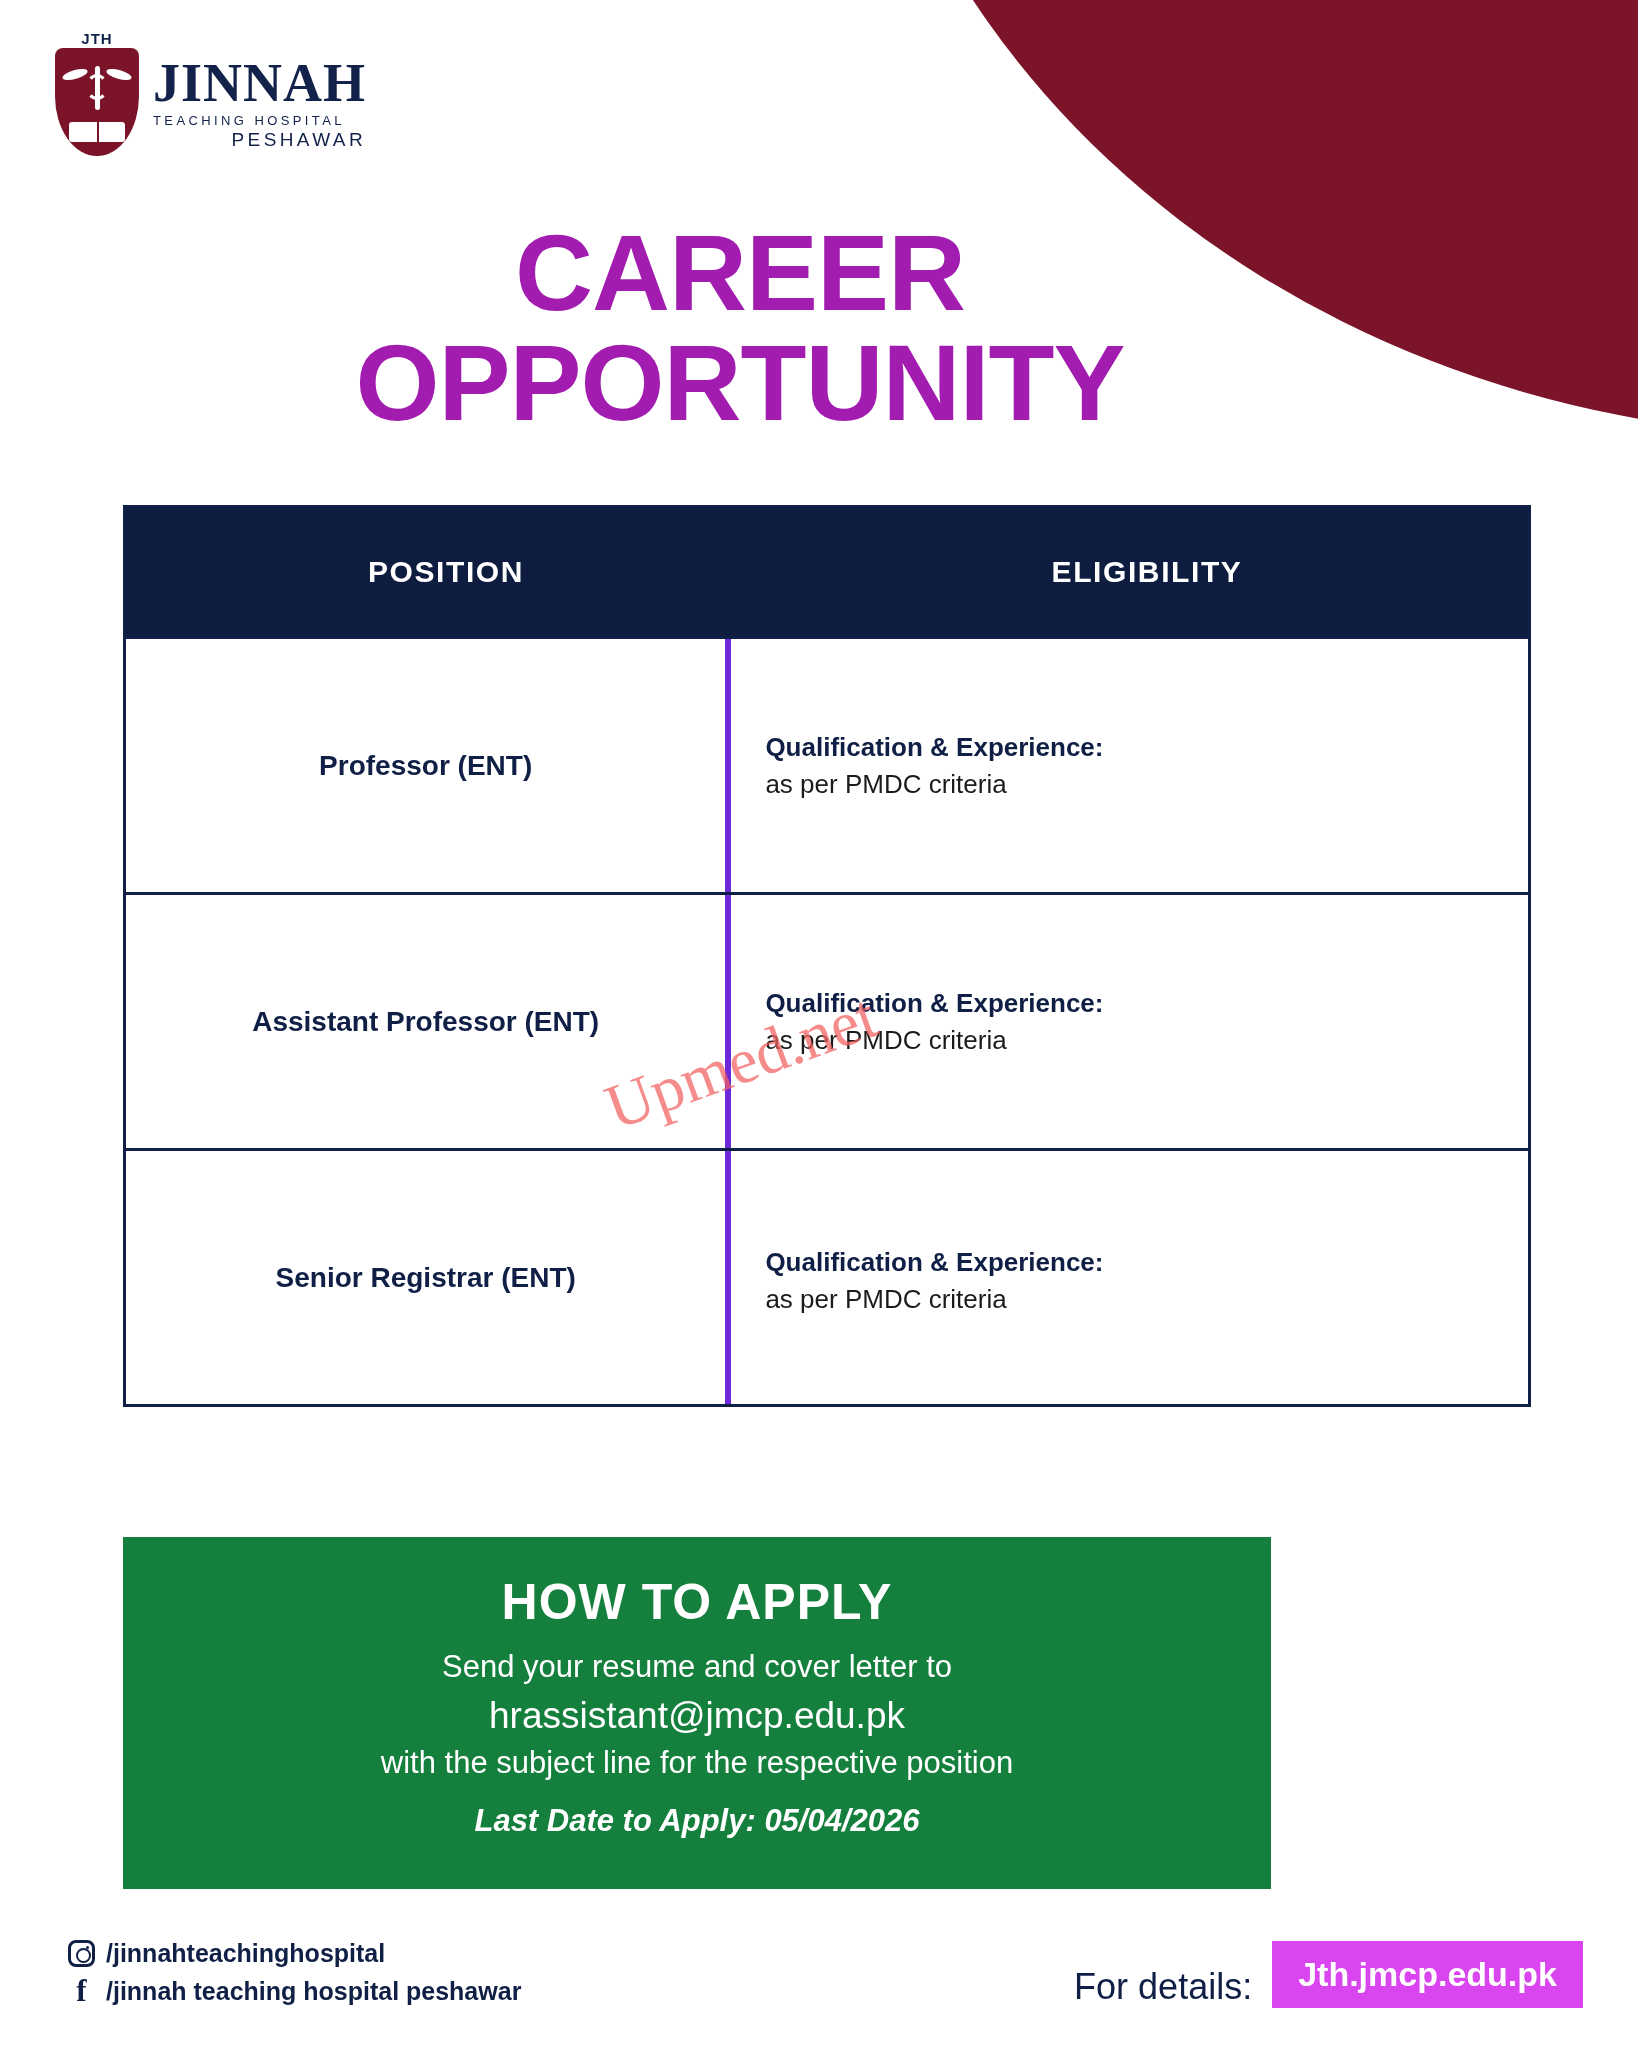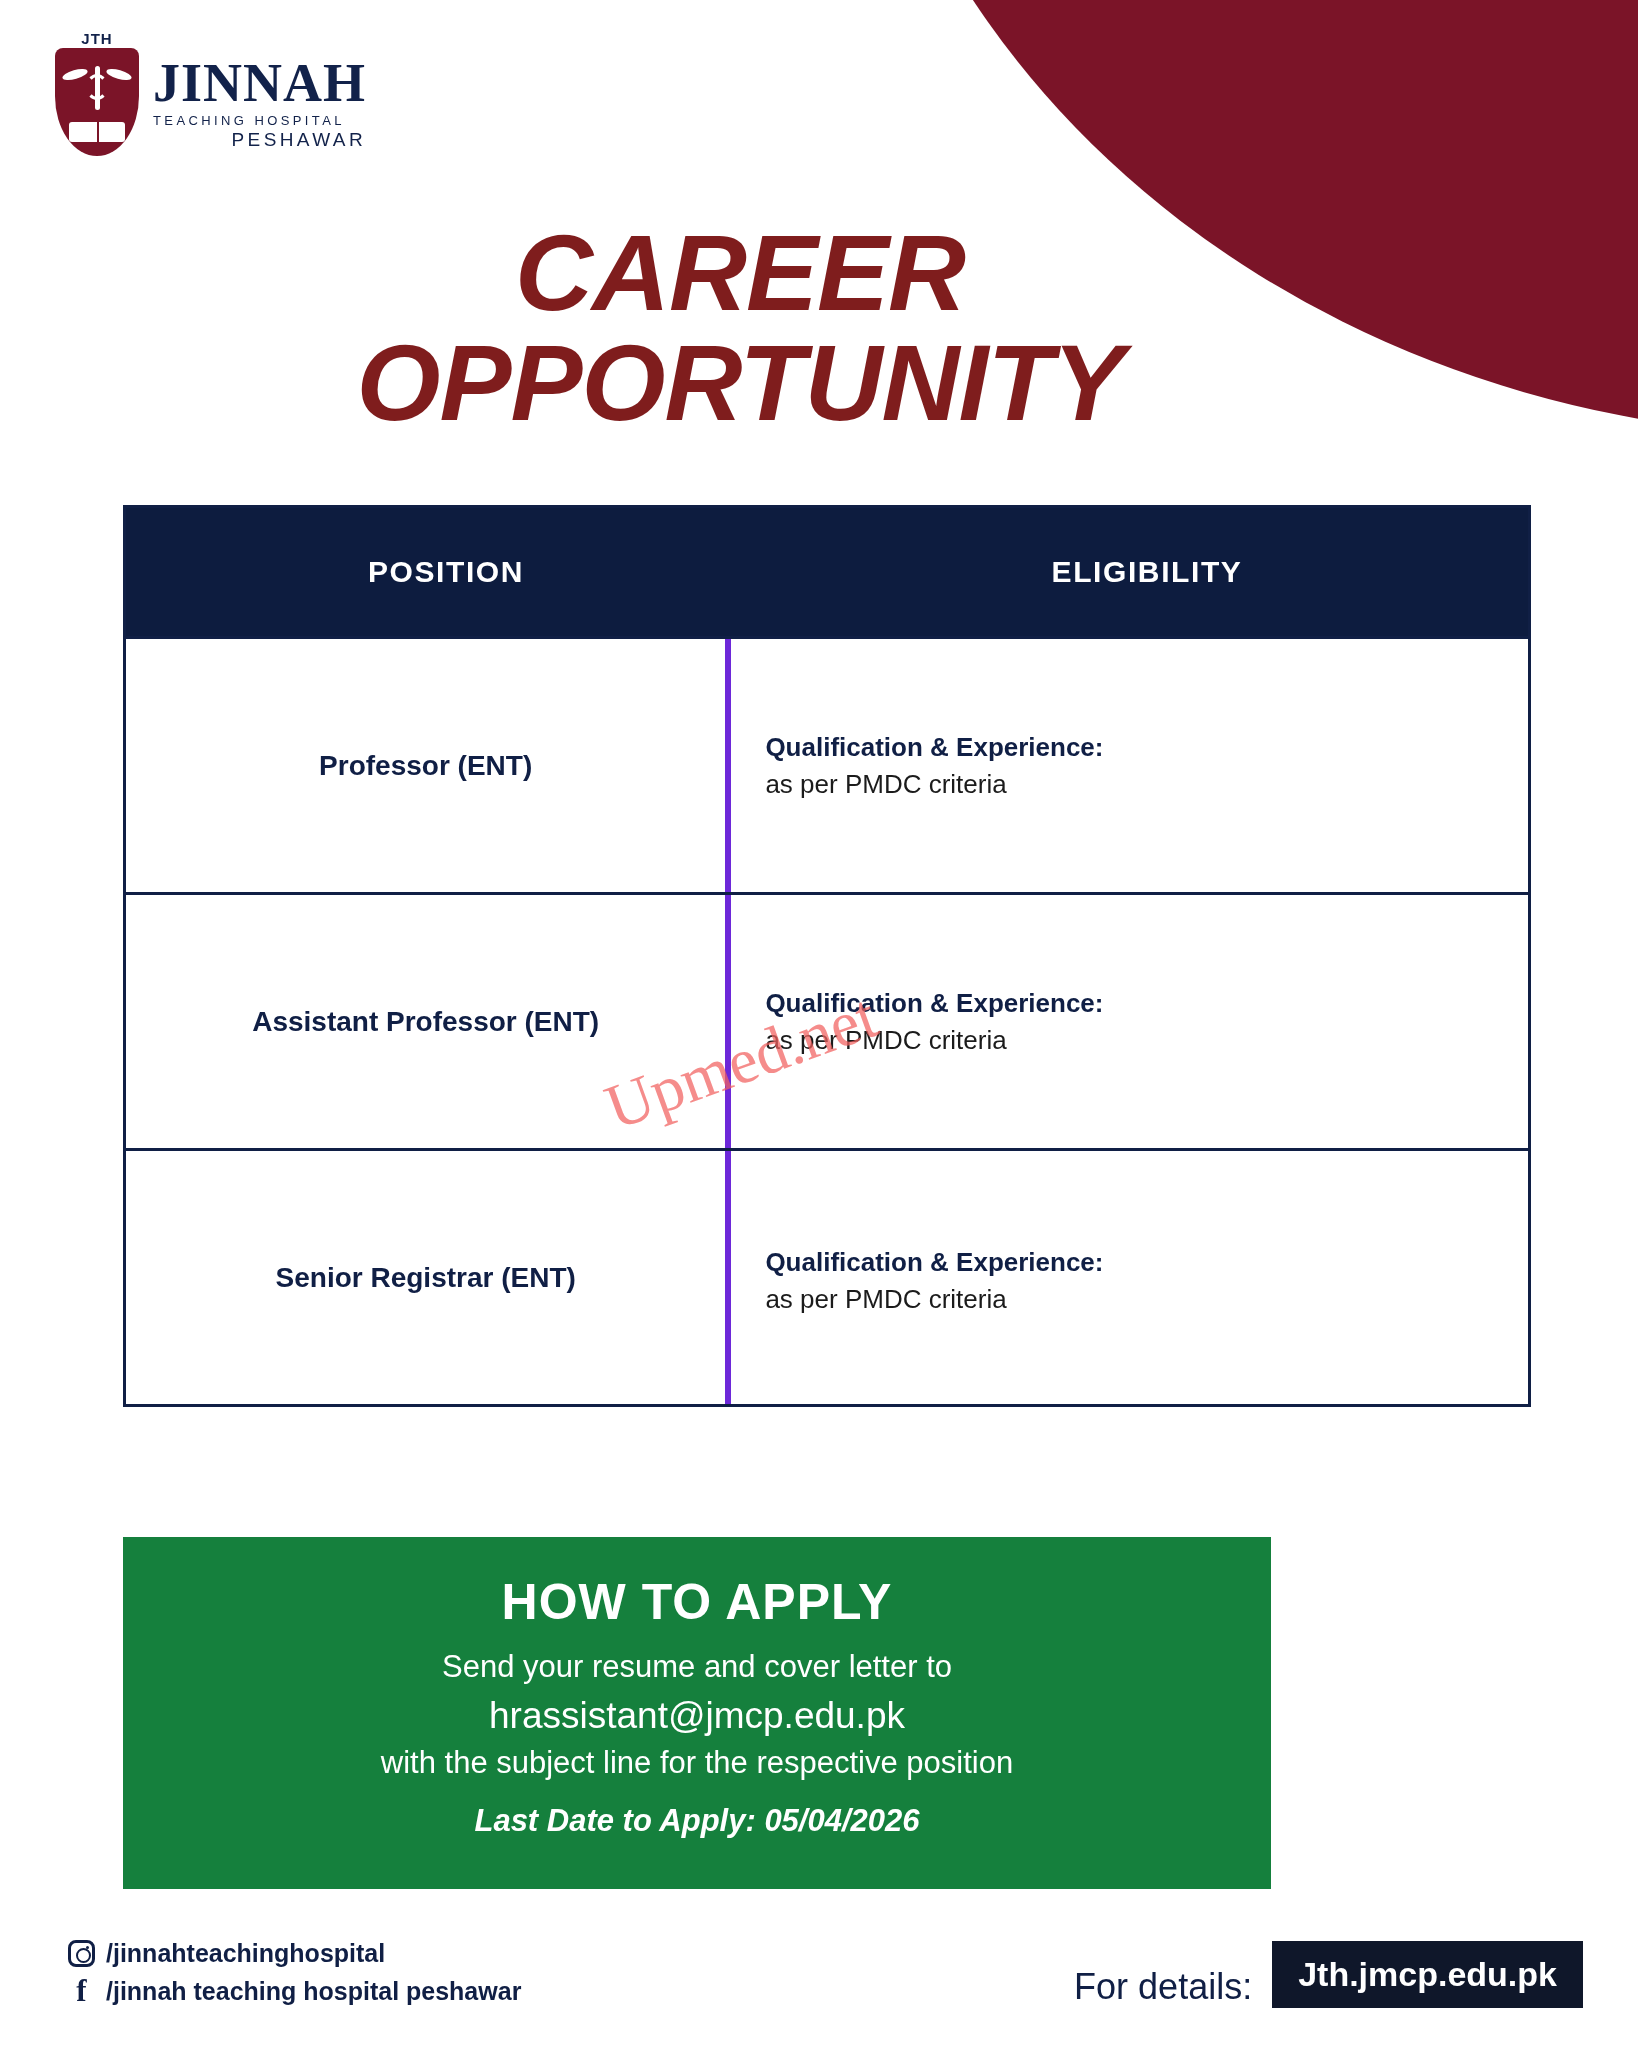--- a/index.html
+++ b/index.html
@@ -145,26 +145,25 @@
     font-weight: 500;
   }
 
   
   .headline {
     position: absolute;
     top: 218px;
     left: 0;
     width: 1480px;
     text-align: center;
-    color: #7f1d1d;
+    color: #a21caf;
     font-size: 108px;
     font-weight: bold;
     letter-spacing: -1px;
     line-height: 1.02;
-    font-style: italic;
   }
 
   
   .table {
     position: absolute;
     top: 505px;
     left: 123px;
     width: 1408px;
     border: 3px solid #101f45;
   }
@@ -317,21 +316,21 @@
     bottom: 40px;
     display: flex;
     align-items: flex-end;
     gap: 20px;
   }
   .footer-details .label {
     font-size: 36px;
     color: #101f45;
   }
   .url-chip {
-    background: #0f172a;
+    background: #d946ef;
     color: #ffffff;
     font-size: 34px;
     font-weight: bold;
     padding: 14px 26px;
   }
 </style>
 </head>
 <body>
 
 <div class="poster">

